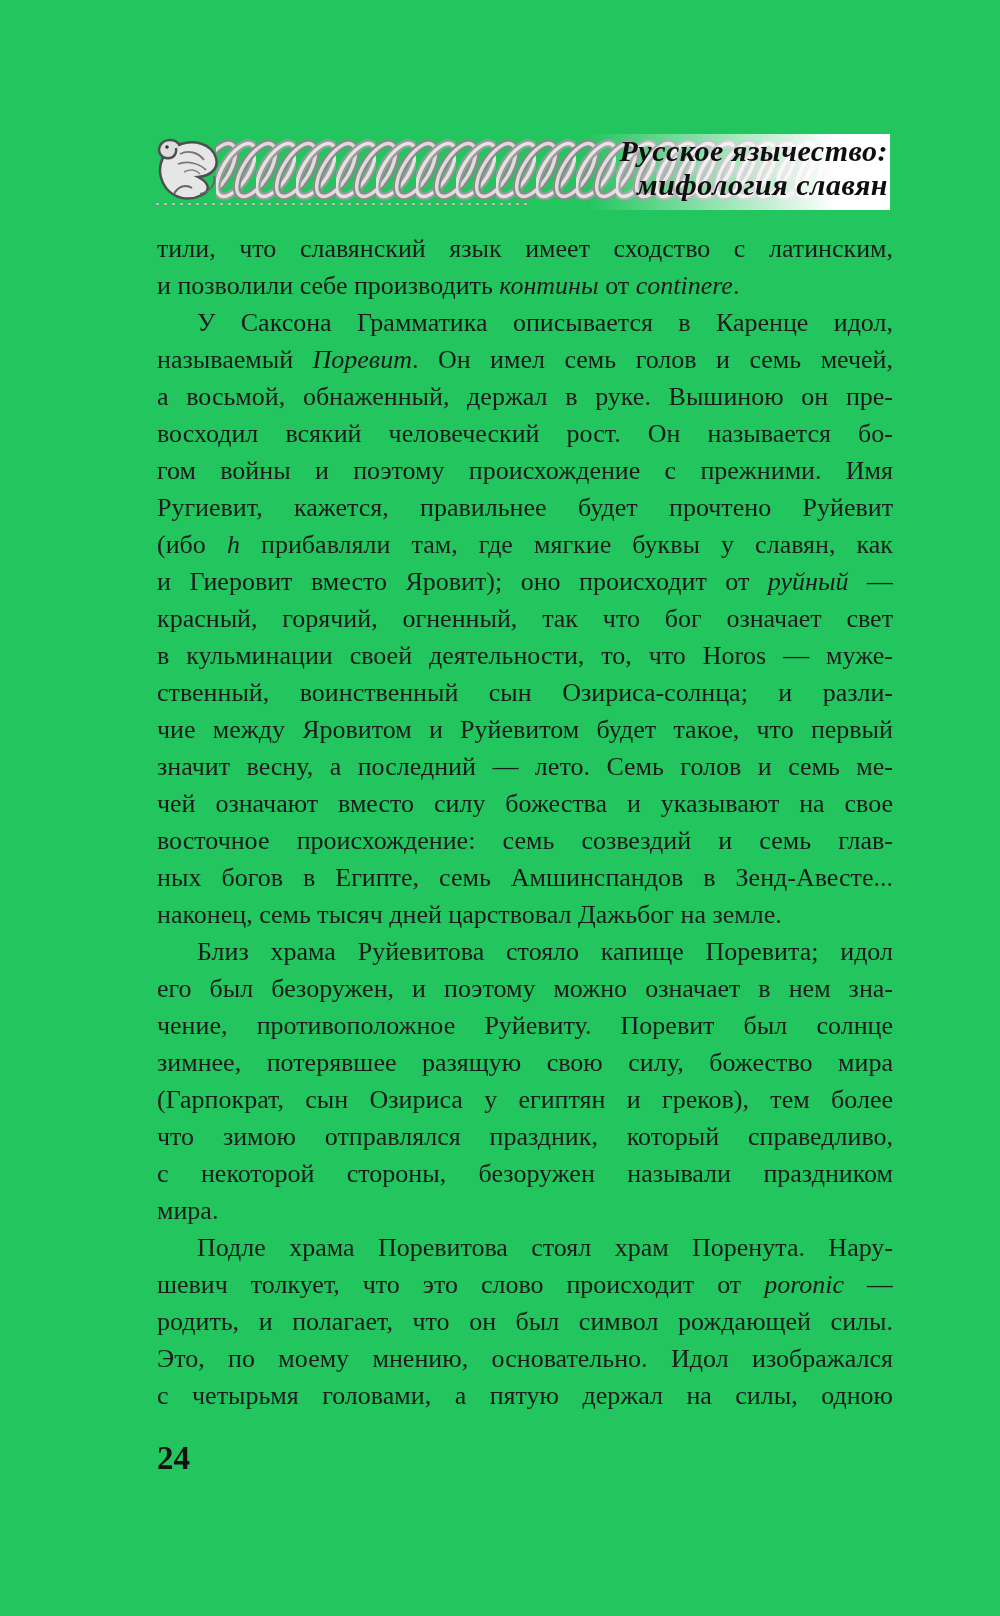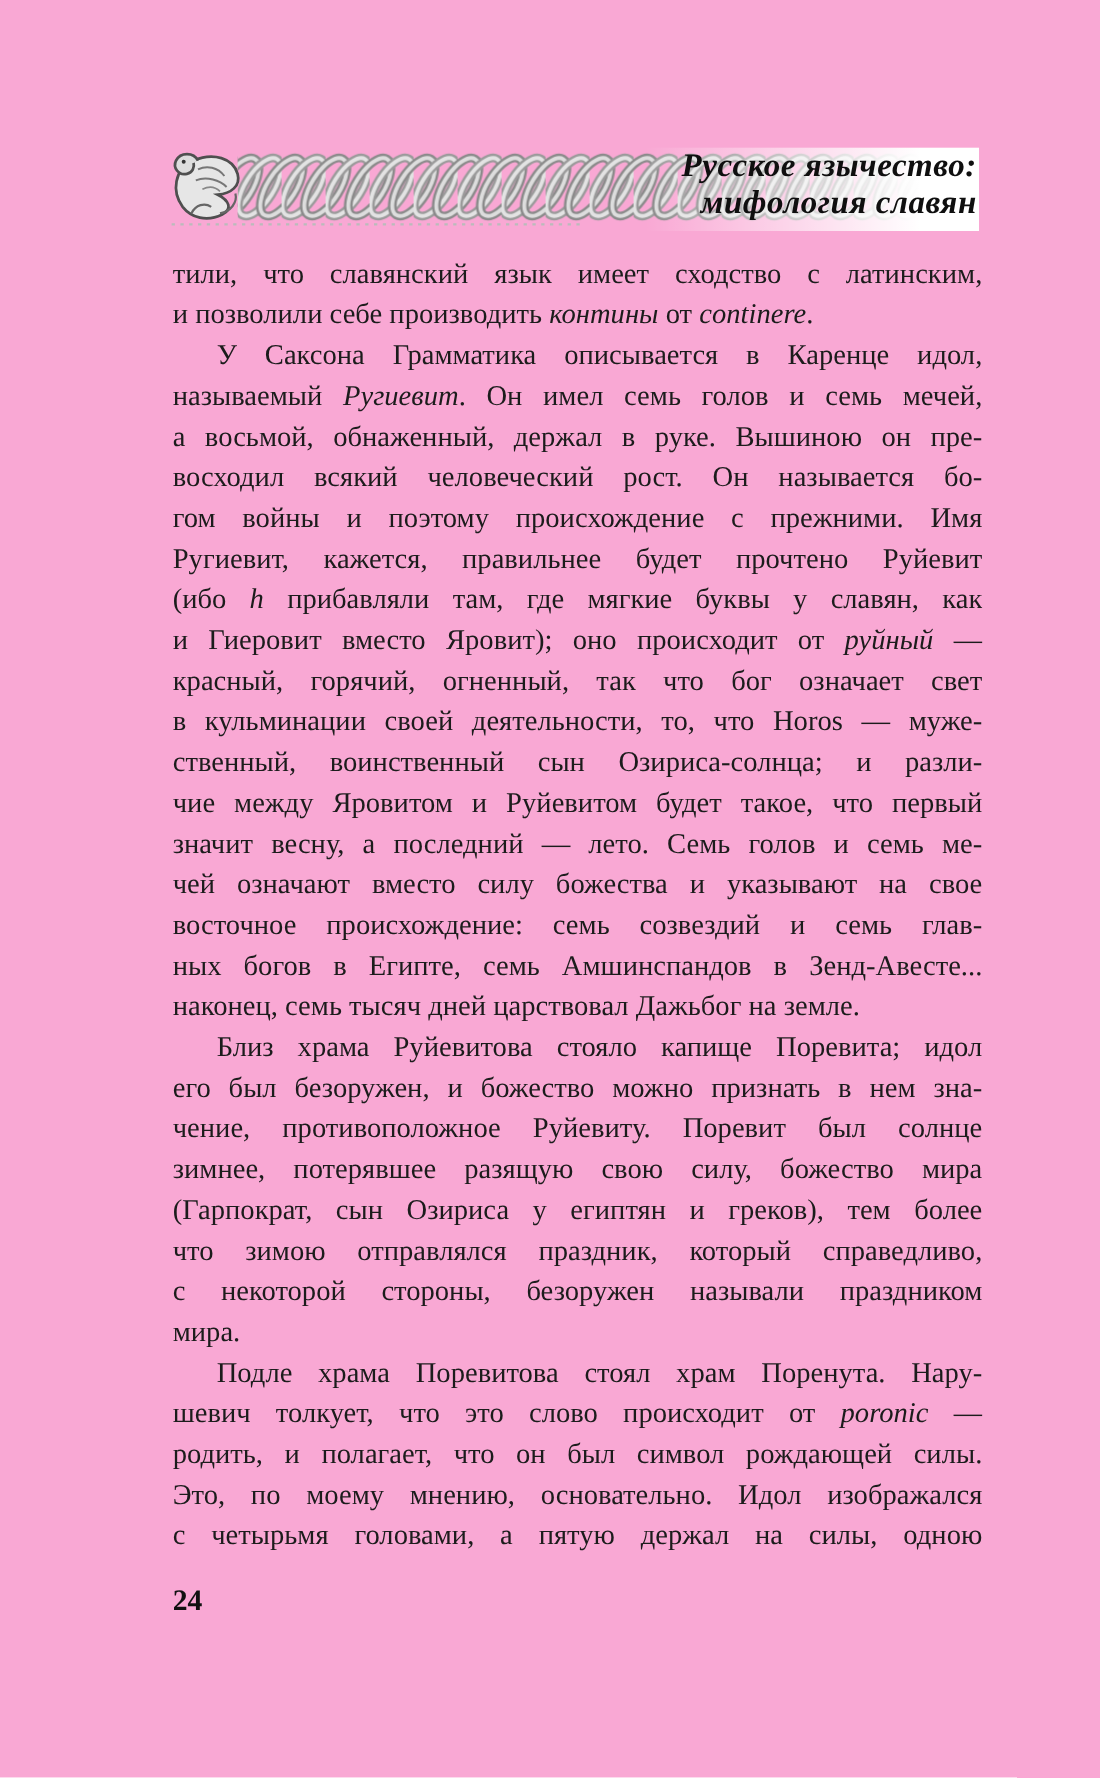--- a/index.html
+++ b/index.html
@@ -3,21 +3,21 @@
 <meta charset="utf-8">
 <style>
   html, body {
     margin: 0; padding: 0;
     background: #ffffff;
   }
   .page {
     position: relative;
     width: 1000px;
     height: 1616px;
-    background: #f9a8d4;
+    background: #22c55e;
     font-family: "Liberation Serif", "DejaVu Serif", serif;
     color: #1c1c1c;
     overflow: hidden;
   }
   header {
     position: absolute;
     left: 150px;
     top: 134px;
     width: 740px;
     height: 76px;
@@ -59,21 +59,21 @@
     text-align-last: left;
   }
   .line.indent {
     padding-left: 40px;
   }
   .it { font-style: italic; }
   .page-number {
     position: absolute;
     left: 157px;
     top: 1440px;
-    font-size: 27px;
+    font-size: 33px;
     font-weight: bold;
     color: #111111;
   }
 </style>
 </head>
 <body>
 
 <div class="page">
 
   <header>
@@ -116,38 +116,38 @@
     <div class="running-title">
       <div>Русское язычество:</div>
       <div>мифология славян</div>
     </div>
   </header>
 
   <main class="body-text" id="body-text">
       <div class="line"><span>тили, что славянский язык имеет сходство с латинским,</span></div>
       <div class="line left"><span>и позволили себе производить </span><span class="it">контины</span><span> от </span><span class="it">continere</span><span>.</span></div>
       <div class="line indent"><span>У Саксона Грамматика описывается в Каренце идол,</span></div>
-      <div class="line"><span>называемый </span><span class="it">Ругиевит</span><span>. Он имел семь голов и семь мечей,</span></div>
+      <div class="line"><span>называемый </span><span class="it">Поревит</span><span>. Он имел семь голов и семь мечей,</span></div>
       <div class="line"><span>а восьмой, обнаженный, держал в руке. Вышиною он пре-</span></div>
       <div class="line"><span>восходил всякий человеческий рост. Он называется бо-</span></div>
       <div class="line"><span>гом войны и поэтому происхождение с прежними. Имя</span></div>
       <div class="line"><span>Ругиевит, кажется, правильнее будет прочтено Руйевит</span></div>
       <div class="line"><span>(ибо </span><span class="it">h</span><span> прибавляли там, где мягкие буквы у славян, как</span></div>
       <div class="line"><span>и Гиеровит вместо Яровит); оно происходит от </span><span class="it">руйный</span><span> —</span></div>
       <div class="line"><span>красный, горячий, огненный, так что бог означает свет</span></div>
       <div class="line"><span>в кульминации своей деятельности, то, что Horos — муже-</span></div>
       <div class="line"><span>ственный, воинственный сын Озириса-солнца; и разли-</span></div>
       <div class="line"><span>чие между Яровитом и Руйевитом будет такое, что первый</span></div>
       <div class="line"><span>значит весну, а последний — лето. Семь голов и семь ме-</span></div>
       <div class="line"><span>чей означают вместо силу божества и указывают на свое</span></div>
       <div class="line"><span>восточное происхождение: семь созвездий и семь глав-</span></div>
       <div class="line"><span>ных богов в Египте, семь Амшинспандов в Зенд-Авесте...</span></div>
       <div class="line left"><span>наконец, семь тысяч дней царствовал Дажьбог на земле.</span></div>
       <div class="line indent"><span>Близ храма Руйевитова стояло капище Поревита; идол</span></div>
-      <div class="line"><span>его был безоружен, и божество можно признать в нем зна-</span></div>
+      <div class="line"><span>его был безоружен, и поэтому можно означает в нем зна-</span></div>
       <div class="line"><span>чение, противоположное Руйевиту. Поревит был солнце</span></div>
       <div class="line"><span>зимнее, потерявшее разящую свою силу, божество мира</span></div>
       <div class="line"><span>(Гарпократ, сын Озириса у египтян и греков), тем более</span></div>
       <div class="line"><span>что зимою отправлялся праздник, который справедливо,</span></div>
       <div class="line"><span>с некоторой стороны, безоружен называли праздником</span></div>
       <div class="line left"><span>мира.</span></div>
       <div class="line indent"><span>Подле храма Поревитова стоял храм Поренута. Нару-</span></div>
       <div class="line"><span>шевич толкует, что это слово происходит от </span><span class="it">poronic</span><span> —</span></div>
       <div class="line"><span>родить, и полагает, что он был символ рождающей силы.</span></div>
       <div class="line"><span>Это, по моему мнению, основательно. Идол изображался</span></div>

